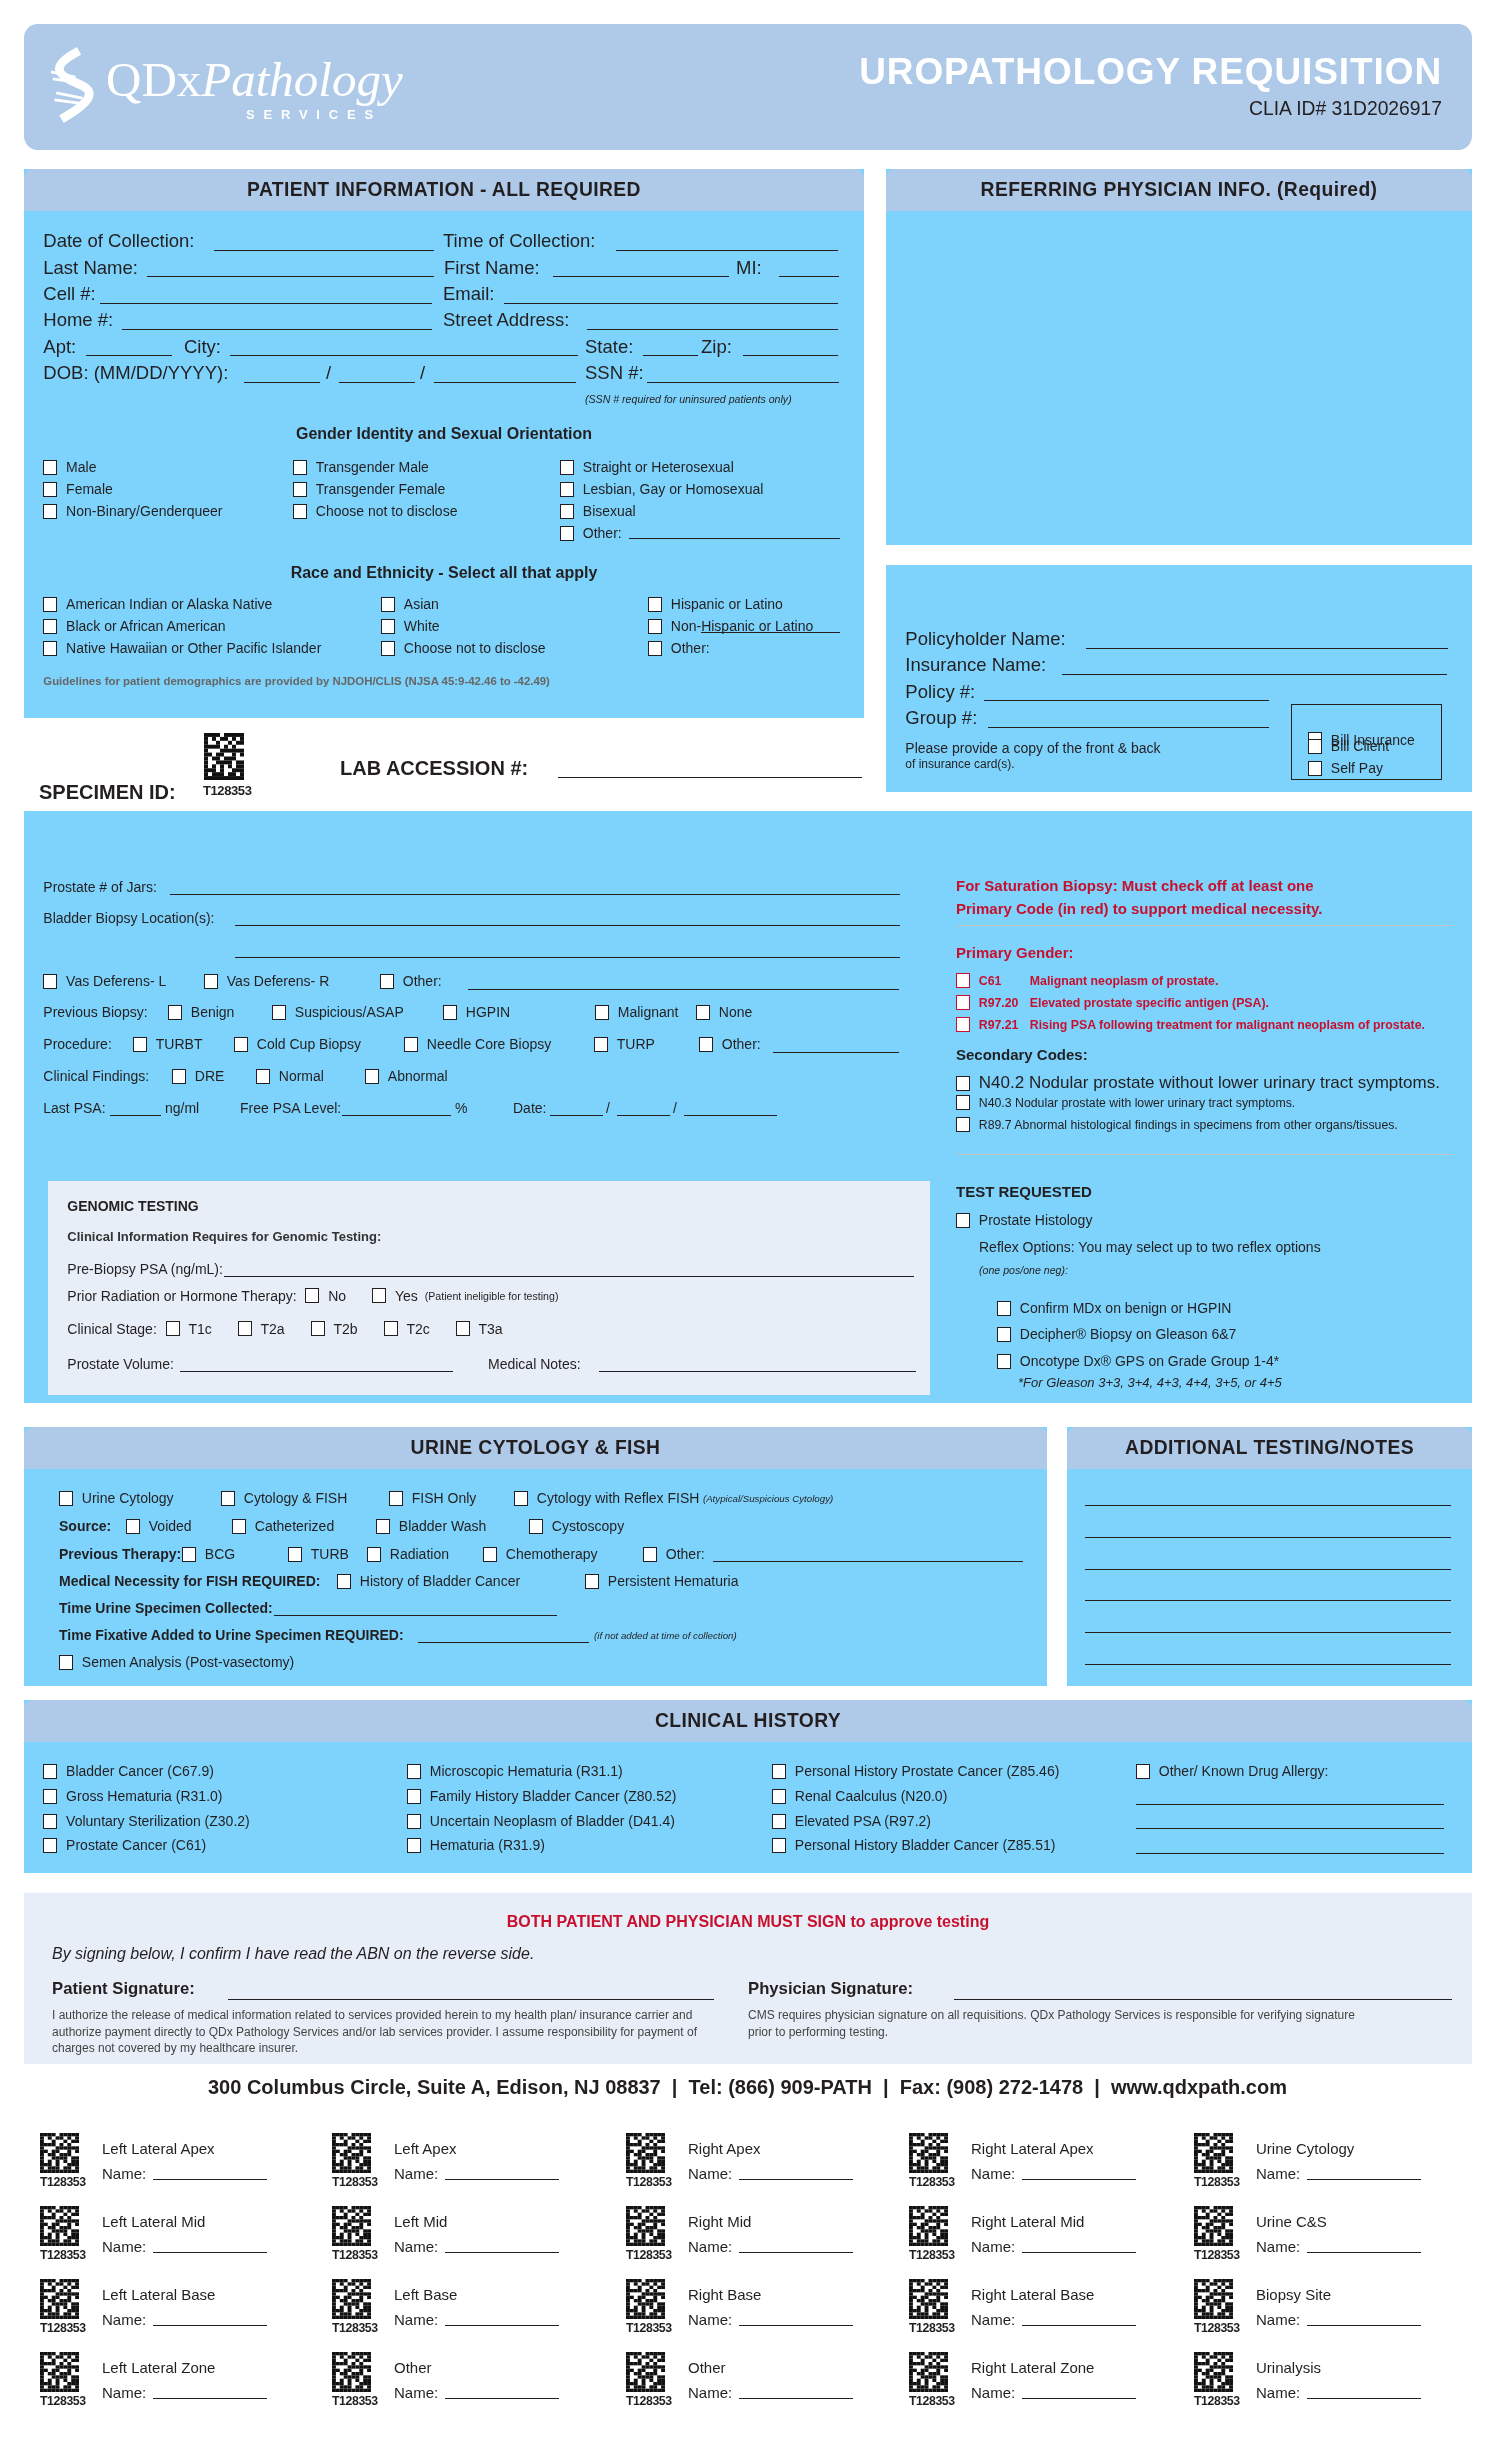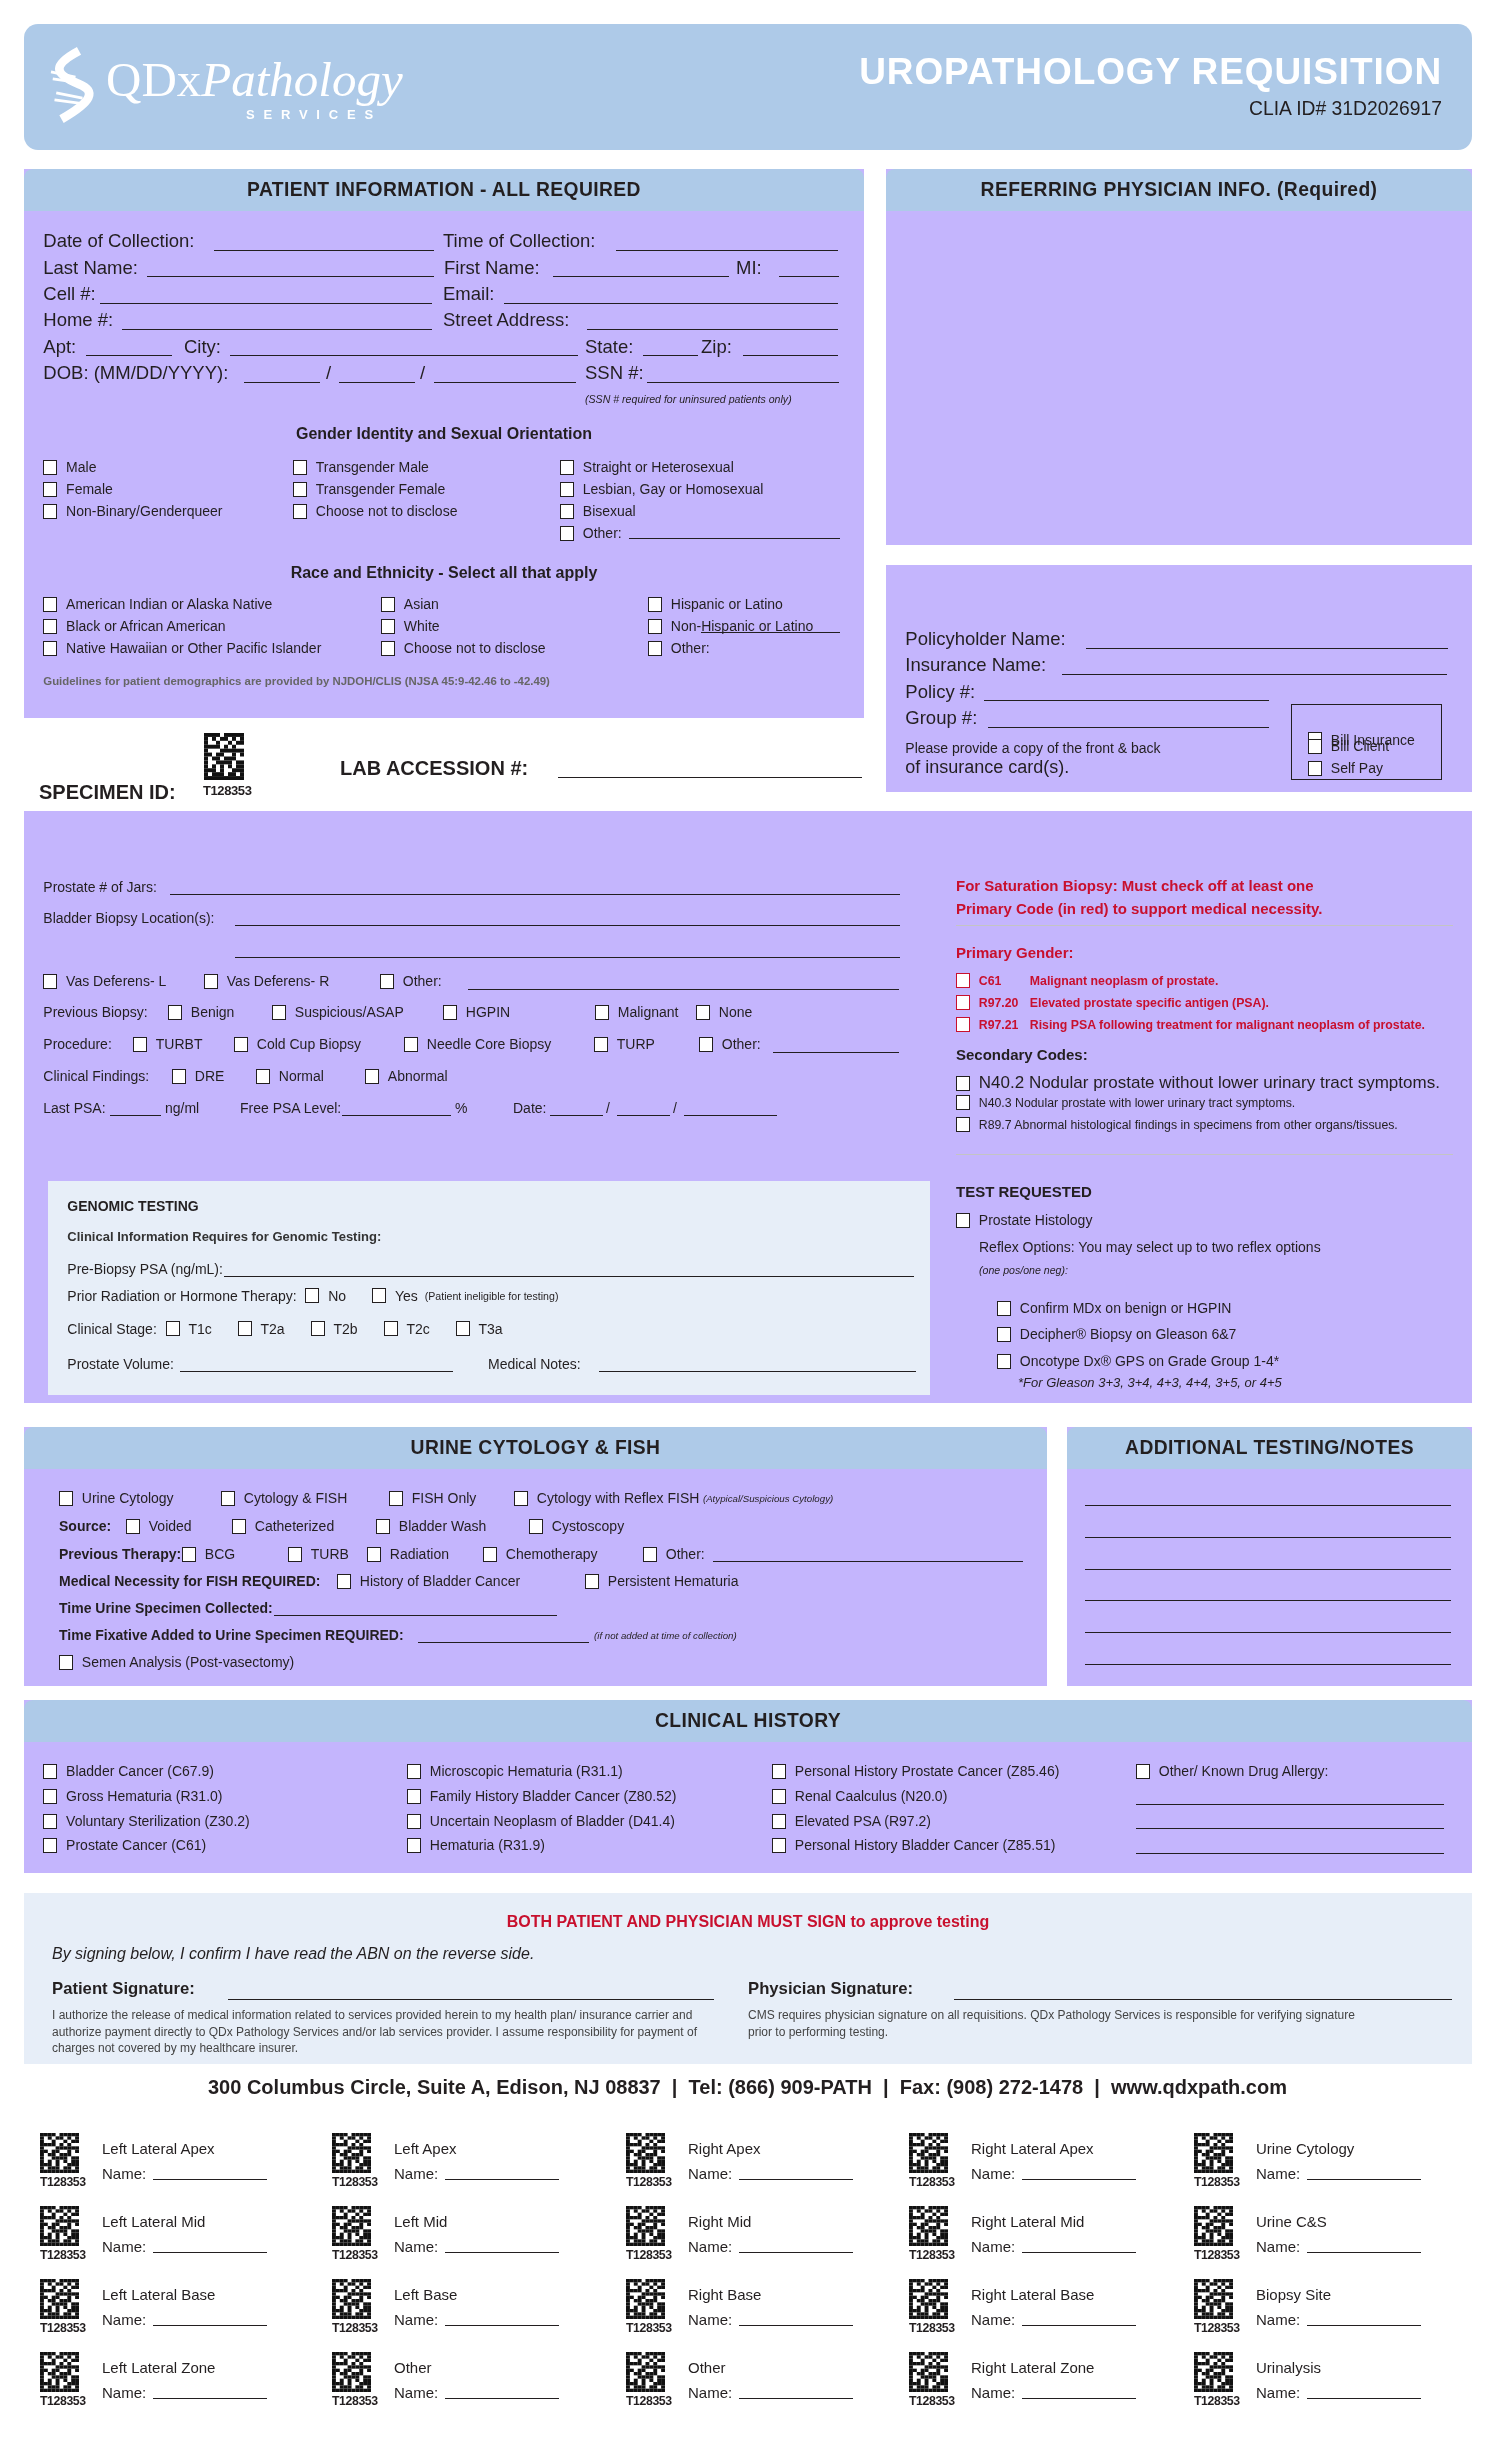--- a/index.html
+++ b/index.html
@@ -11,21 +11,21 @@
   .topband { left: 24px; top: 24px; width: 1448px; height: 126px; background: #aecae8; border-radius: 14px; }
   .logo { left: 44px; top: 42px; width: 457px; height: 88px; color: #fff; }
   .logo-text { position: absolute; left: 62px; top: 8.8px; font-family: "Liberation Serif", serif; font-size: 49px; color: #fff; white-space: nowrap; }
   .logo-text .it { font-style: italic; }
   .logo-sub { position: absolute; left: 202px; top: 65px; font-size: 13px; font-weight: bold; letter-spacing: 8.8px; color: #fff; }
   .logo-icon { position: absolute; left: 0; top: 5.3px; width: 56px; height: 76px; }
   .doc-title { right: 53px; top: 51px; font-size: 37px; font-weight: bold; color: #fff; letter-spacing: 0.9px; white-space: nowrap; }
   .clia { right: 53px; top: 98px; font-size: 19.3px; color: #231f20; white-space: nowrap; }
 
   
-  .panel { background: #c4b5fd; }
+  .panel { background: #7dd3fc; }
   .panel-head { position: absolute; left: 0; top: 0; right: 0; height: 42px; background: #aecae8; border-radius: 8.8px 8.8px 0 0; display: flex; align-items: center; justify-content: center; font-weight: bold; font-size: 19.3px; letter-spacing: 0.4px; }
 
   .lbl { position: absolute; font-size: 18.5px; white-space: nowrap; line-height: 1; }
   .sm { font-size: 14px; }
   .xs { font-size: 10.6px; font-style: italic; }
   .uline { position: absolute; height: 0; border-bottom: 1.8px solid #231f20; }
   .cb { position: absolute; width: 14px; height: 15px; border: 1.3px solid #231f20; background: #fff; }
   .cb.red { border-color: #c8102e; }
   .row { position: absolute; display: flex; align-items: center; white-space: nowrap; font-size: 14px; }
   .row .cb { position: static; margin-right: 8.8px; flex: 0 0 auto; }
@@ -204,21 +204,21 @@
 <div class="abs panel" style="left:886px;top:565px;width:586px;height:227px;">
   <div class="lbl" style="left:19.3px;top:65px;">Policyholder Name:</div>
   <div class="uline" style="left:200px;top:83px;width:362px;"></div>
   <div class="lbl" style="left:19.3px;top:91px;">Insurance Name:</div>
   <div class="uline" style="left:176px;top:109px;width:385px;"></div>
   <div class="lbl" style="left:19.3px;top:118px;">Policy #:</div>
   <div class="uline" style="left:98px;top:135px;width:285px;"></div>
   <div class="lbl" style="left:19.3px;top:144px;">Group #:</div>
   <div class="uline" style="left:102px;top:162px;width:281px;"></div>
   <div class="lbl" style="left:19.3px;top:176px;font-size:14px;">Please provide a copy of the front &amp; back</div>
-  <div class="lbl" style="left:19.3px;top:193px;font-size:18px;">of insurance card(s).</div>
+  <div class="lbl" style="left:19.3px;top:193px;font-size:12px;">of insurance card(s).</div>
   <div class="abs" style="left:405px;top:139px;width:151px;height:76px;border:1.3px solid #231f20;">
     <div id="billing-list">
         <div class="row" style="left: 16px; top: 10.6px; margin-top: 16px;">
           <span class="cb"></span>
           <span>Bill Insurance</span>
         </div>
         <div class="row" style="left: 16px; top: 33px;">
           <span class="cb"></span>
           <span>Bill Client</span>
         </div>

